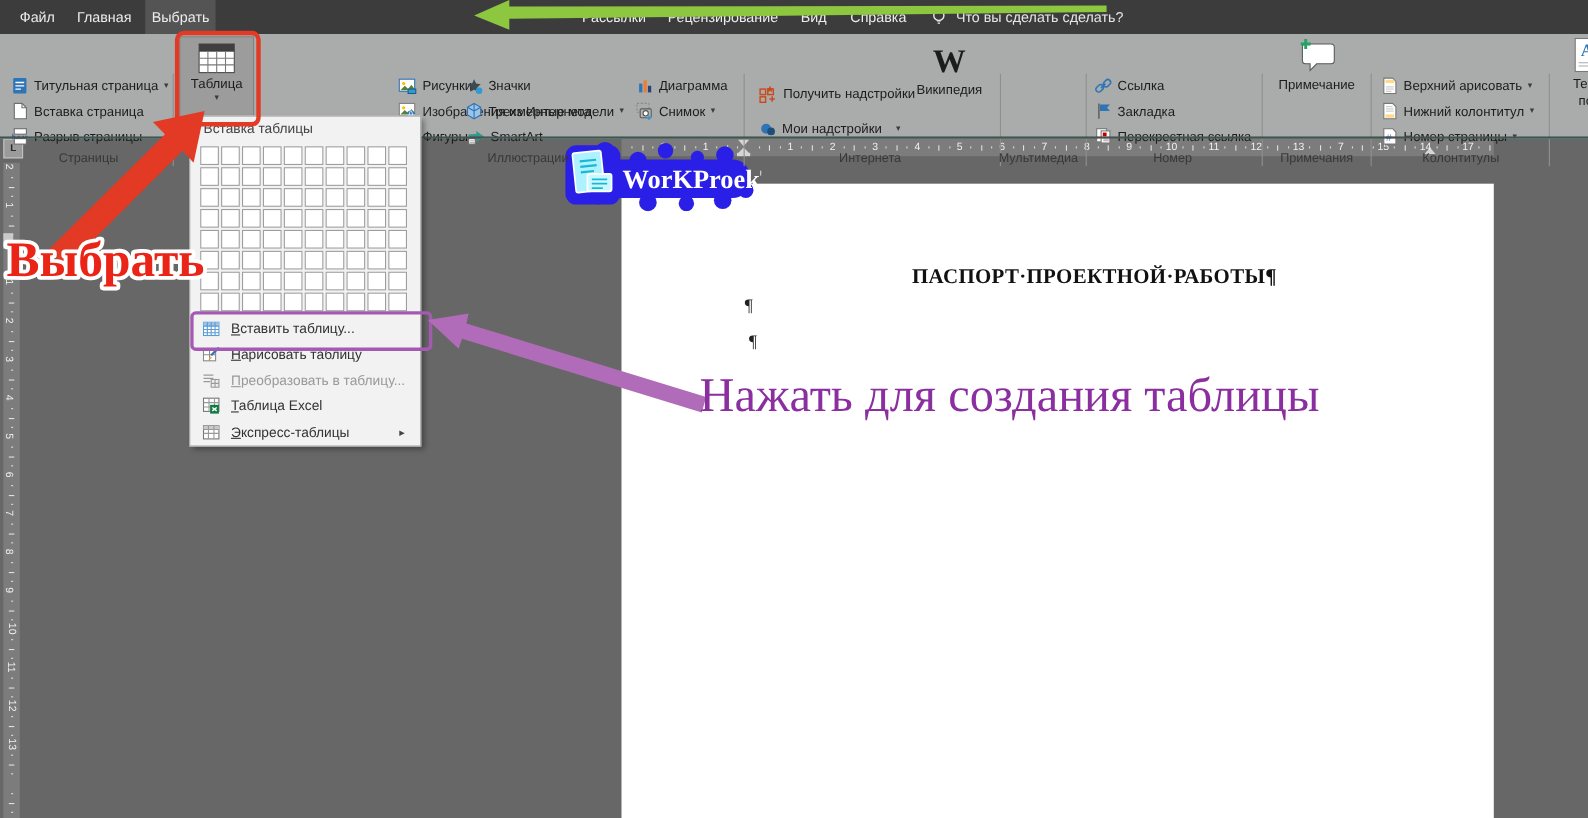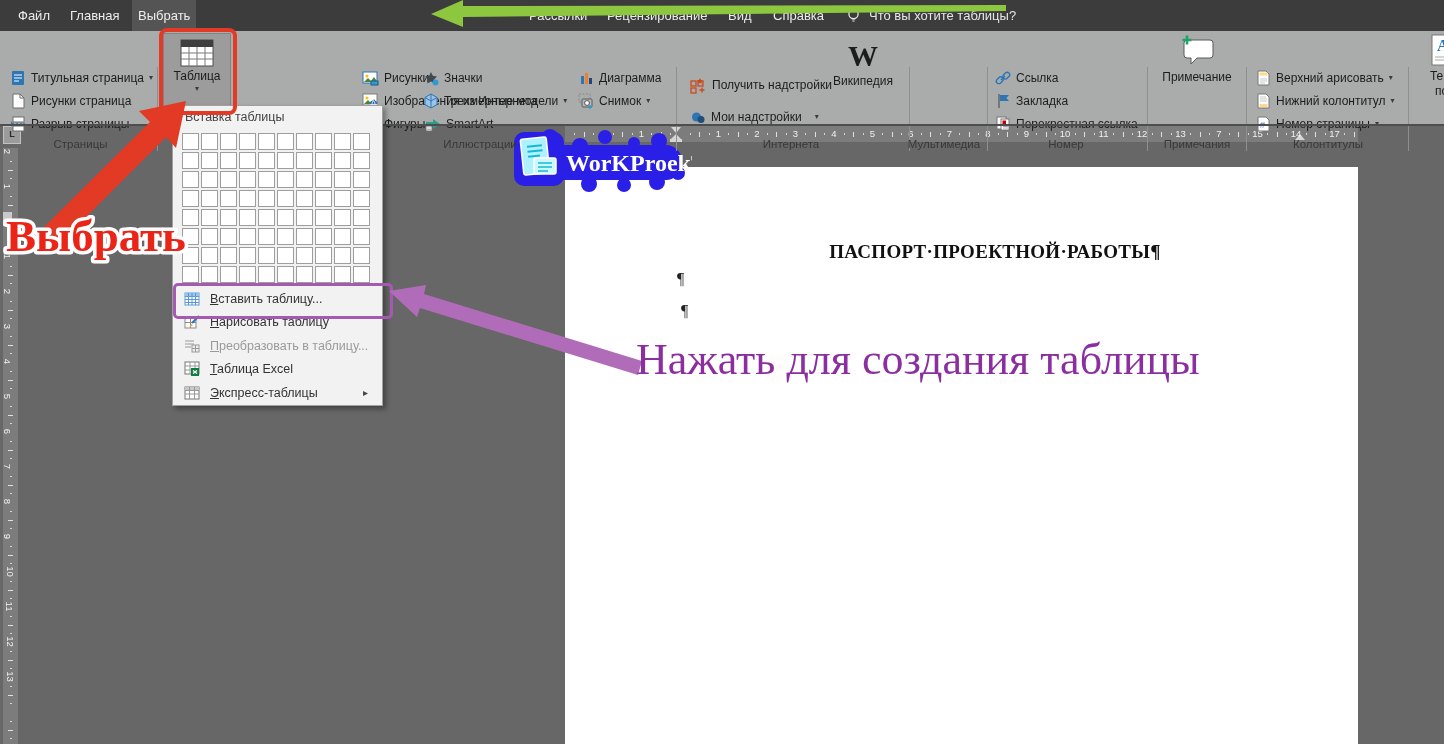--- a/index.html
+++ b/index.html
@@ -74,39 +74,39 @@
     <div class="tab" style="left:523px">Рассылки</div>
     <div class="tab" style="left:601px">Рецензирование</div>
     <div class="tab" style="left:722px">Вид</div>
     <div class="tab" style="left:767px">Справка</div>
     <span class="ic abs" style="left:845px;top:7px">
       <svg width="17" height="17" viewBox="0 0 17 17">
           <circle cx="8.5" cy="7" r="4.6" fill="none" stroke="#e8e8e8" stroke-width="1.3"></circle>
           <path d="M6.8 12h3.4M7.4 14h2.2" stroke="#e8e8e8" stroke-width="1.2" fill="none"></path>
         </svg>
     </span>
-    <div class="tellme" style="left:869px">Что вы хотите таблицы?</div>
+    <div class="tellme" style="left:869px">Что вы сделать сделать?</div>
   </div>
 
   <div class="ribbon">
 
     <div class="ritem" style="left:10px;top:37px">
       <span class="ic"><svg width="16" height="16" viewBox="0 0 16 16">
             <rect x="2" y="1" width="12" height="14" rx="1" fill="#2e75b6"></rect>
             <path d="M4 5h8M4 8h8M4 11h5" stroke="#fff" stroke-width="1.2" fill="none"></path>
           </svg></span>
       <span class="rlabel">Титульная страница</span>
       <span class="chev">▾</span>
     </div>
     <div class="ritem" style="left:10px;top:60px">
       <span class="ic"><svg width="16" height="16" viewBox="0 0 16 16">
             <path d="M3 1h7l4 4v10H3z" fill="#fff" stroke="#6e6e6e"></path>
             <path d="M10 1v4h4" fill="none" stroke="#6e6e6e"></path>
           </svg></span>
-      <span class="rlabel">Рисунки страница</span>
+      <span class="rlabel">Вставка страница</span>
     </div>
     <div class="ritem" style="left:10px;top:83px">
       <span class="ic"><svg width="16" height="16" viewBox="0 0 16 16">
             <rect x="3" y="1" width="11" height="5" fill="#fff" stroke="#6e6e6e"></rect>
             <rect x="3" y="10" width="11" height="5" fill="#fff" stroke="#6e6e6e"></rect>
             <path d="M1 8h3M6 8h2M10 8h2M13 8h2" stroke="#2e75b6" stroke-width="1.3"></path>
             <path d="M1 5l2 3-2 3z" fill="#2e75b6"></path>
           </svg></span>
       <span class="rlabel">Разрыв страницы</span>
     </div>

